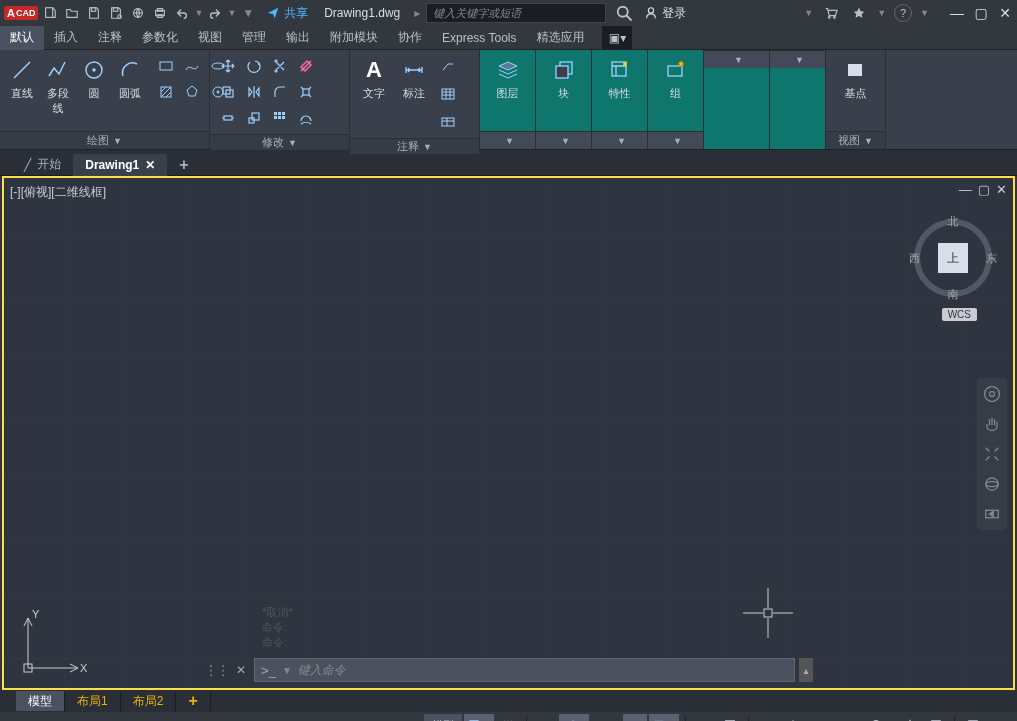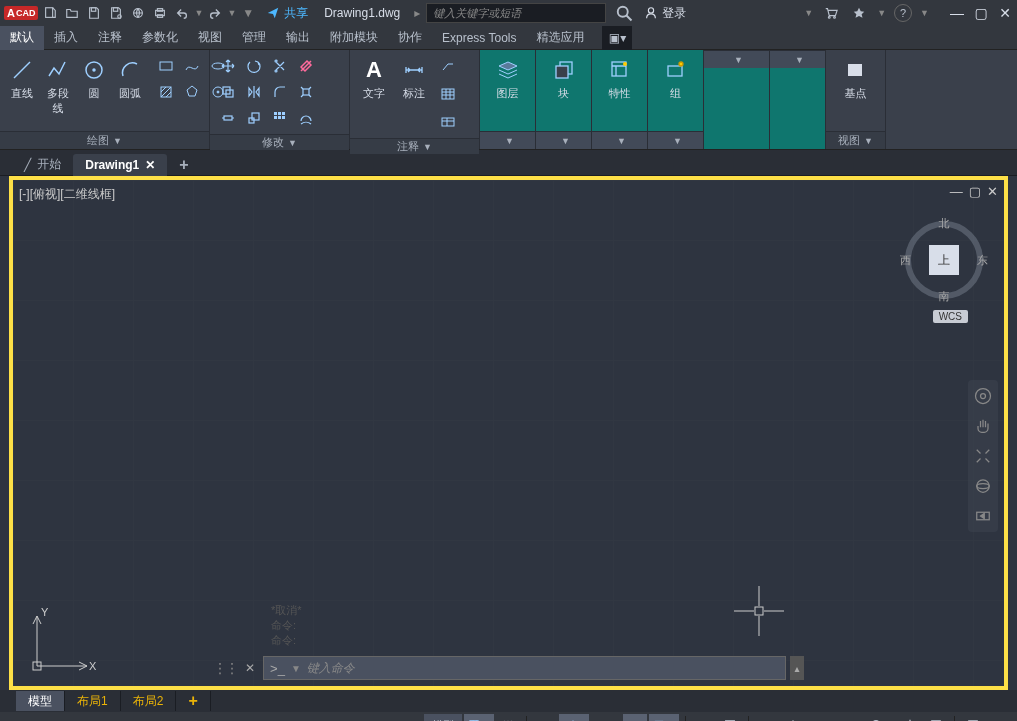--- a/index.html
+++ b/index.html
@@ -44,21 +44,21 @@
 .raised .panel-footer { background: #424a58; }
 
 
 .filetabs { height: 26px; background: #2a2e36; display: flex; align-items: center; padding-left: 12px; border-bottom: 1px solid #1a1d23; }
 .filetab { padding: 0 12px; height: 22px; display: flex; align-items: center; gap: 6px; color: #a8b0bc; cursor: pointer; border-radius: 3px 3px 0 0; margin-top: 4px; font-size: 12px; }
 .filetab.active { background: #3a404b; color: #fff; font-weight: bold; }
 .filetab .x { font-size: 12px; cursor: pointer; }
 .filetab.plus { font-size: 16px; font-weight: bold; }
 
 
-.canvas-wrap { position: relative; height: 514px; background: #2e3440; border: 4px solid #fde047; margin: 0 9px; }
+.canvas-wrap { position: relative; height: 514px; background: #2e3440; border: 2px solid #fde047; margin: 0 2px; }
 .vp-label { position: absolute; top: 6px; left: 6px; color: #ccc; font-size: 12px; }
 .vp-controls { position: absolute; top: 4px; right: 6px; display: flex; gap: 6px; color: #ccc; font-size: 13px; }
 .grid-bg { position: absolute; inset: 0; background-image: linear-gradient(#363c46 1px, transparent 1px), linear-gradient(90deg, #363c46 1px, transparent 1px); background-size: 60px 60px; opacity: 0.4; }
 .viewcube { position: absolute; top: 40px; right: 20px; width: 80px; height: 80px; display: flex; align-items: center; justify-content: center; }
 .viewcube .ring { position: absolute; width: 78px; height: 78px; border: 6px solid rgba(150,160,175,0.35); border-radius: 50%; }
 .viewcube .face { width: 30px; height: 30px; background: #d8dee9; color: #333; display: flex; align-items: center; justify-content: center; font-size: 12px; z-index: 1; }
 .viewcube .dir { position: absolute; font-size: 11px; color: #aaa; }
 .viewcube .n { top: -4px; } .viewcube .s { bottom: -4px; } .viewcube .w { left: -4px; } .viewcube .e { right: -4px; }
 .wcs-badge { position: absolute; top: 130px; right: 36px; background: #c8ccd4; color: #333; font-size: 10px; padding: 1px 6px; border-radius: 2px; }
 .navbar { position: absolute; right: 6px; top: 200px; width: 30px; background: rgba(60,66,78,0.6); border-radius: 4px; padding: 6px 0; display: flex; flex-direction: column; align-items: center; gap: 10px; }

